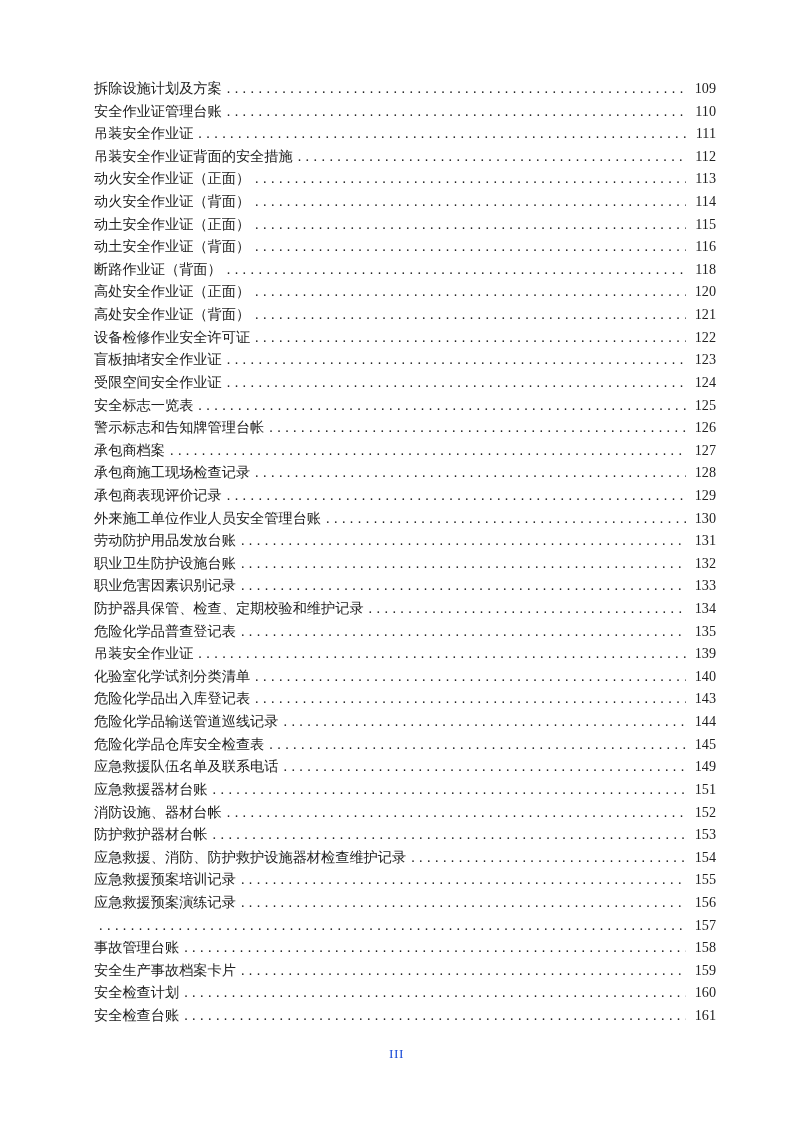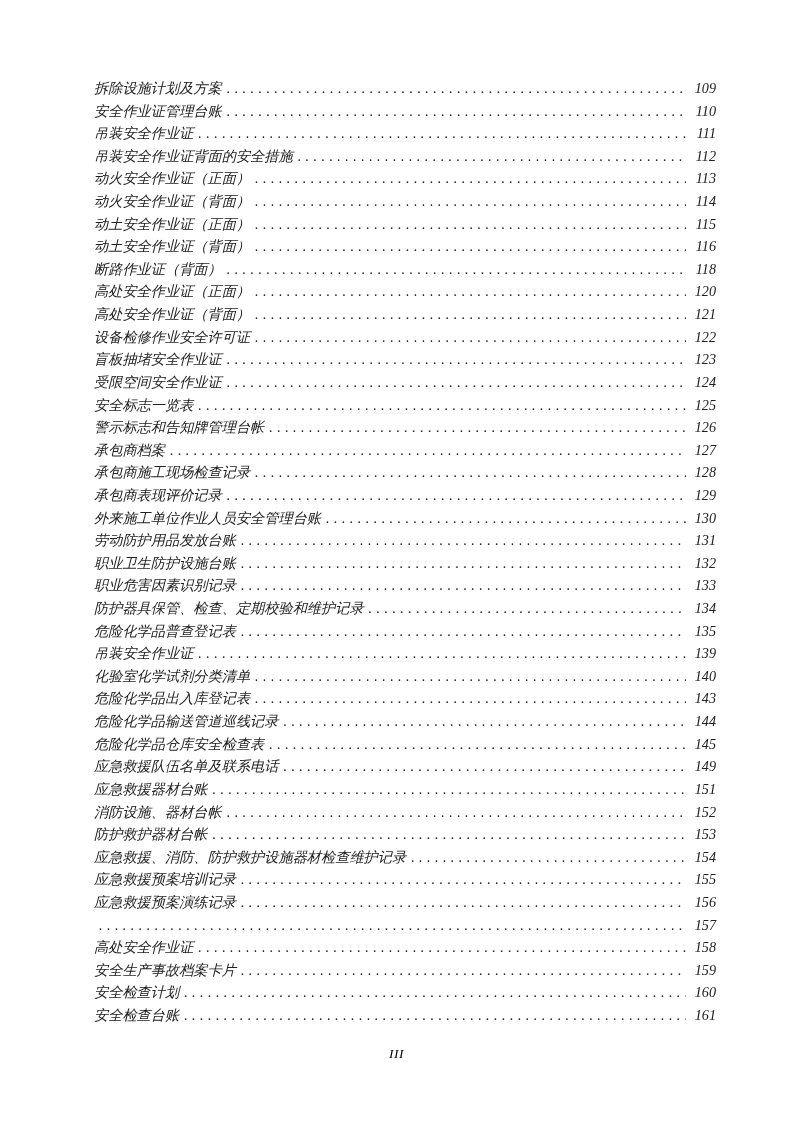--- a/index.html
+++ b/index.html
@@ -8,21 +8,20 @@
     background: #ffffff;
   }
   .page {
     position: relative;
     width: 793px;
     height: 1122px;
     background: #ffffff;
     font-family: "Liberation Serif", "DejaVu Serif", serif;
     color: #212121;
     overflow: hidden;
-    font-style: italic;
   }
   .toc {
     position: absolute;
     left: 94px;
     top: 77px;
     width: 622px;
   }
   .toc-row {
     display: flex;
     align-items: baseline;
@@ -54,21 +53,21 @@
     padding-left: 6px;
   }
   .page-footer {
     position: absolute;
     left: 0;
     right: 0;
     top: 1046px;
     text-align: center;
     font-size: 13.5px;
     letter-spacing: 0.5px;
-    color: #000000;
+    color: #1d4ed8;
   }
 </style>
 </head>
 <body>
 
 <div class="page">
   <div class="toc">
 
     <div class="toc-row">
       <span class="toc-title">拆除设施计划及方案</span>
@@ -253,21 +252,21 @@
     <div class="toc-row">
       <span class="toc-title">应急救援预案演练记录</span>
       <span class="toc-dots"></span>
       <span class="toc-page">156</span>
     </div>
     <div class="toc-row">
       <span class="toc-dots"></span>
       <span class="toc-page">157</span>
     </div>
     <div class="toc-row">
-      <span class="toc-title">高处安全作业证</span>
+      <span class="toc-title">事故管理台账</span>
       <span class="toc-dots"></span>
       <span class="toc-page">158</span>
     </div>
     <div class="toc-row">
       <span class="toc-title">安全生产事故档案卡片</span>
       <span class="toc-dots"></span>
       <span class="toc-page">159</span>
     </div>
     <div class="toc-row">
       <span class="toc-title">安全检查计划</span>

